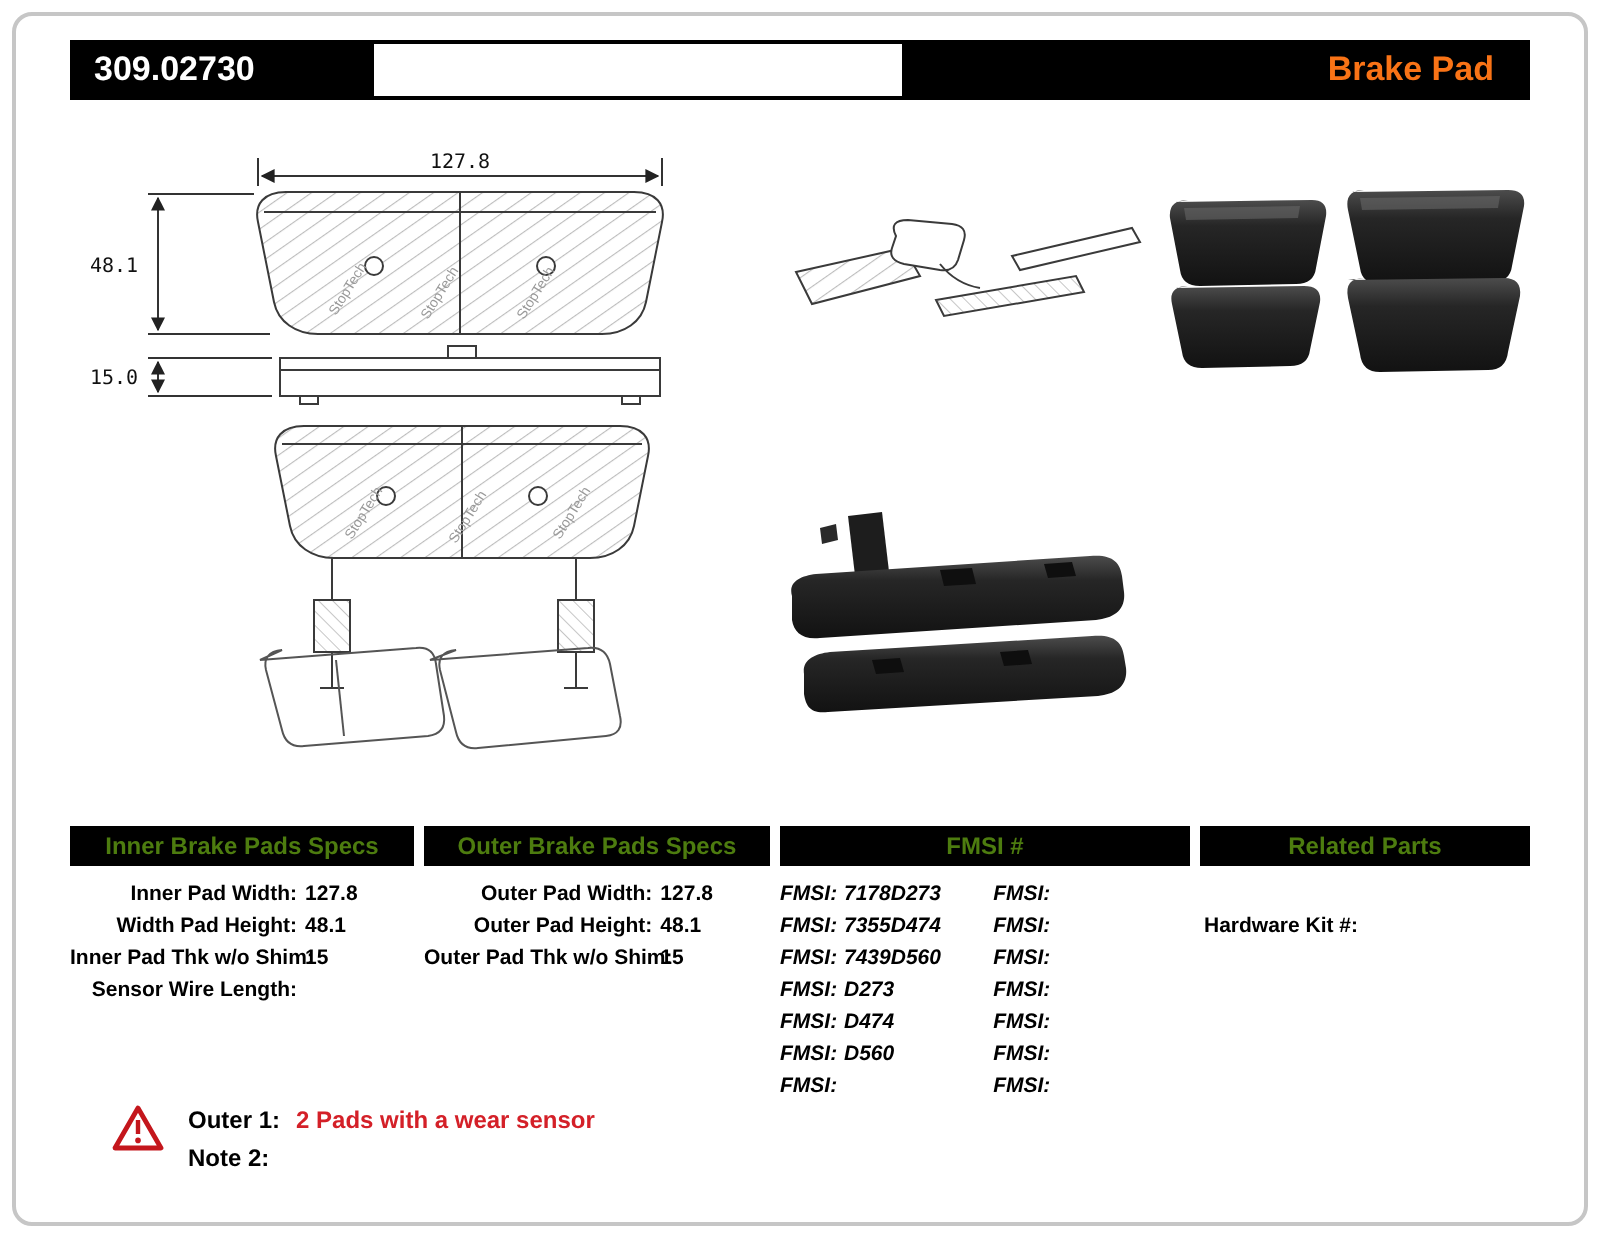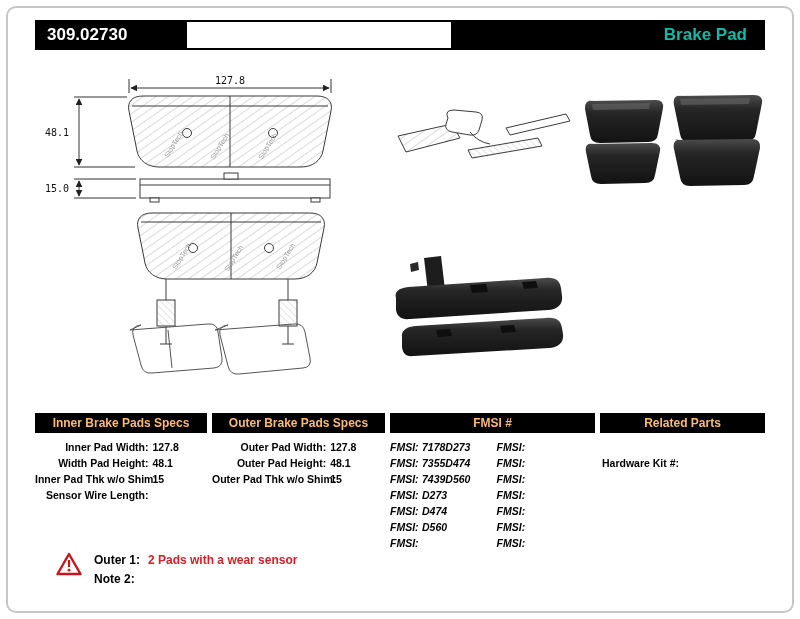--- a/index.html
+++ b/index.html
@@ -9,34 +9,34 @@
     font-family:"Liberation Sans", sans-serif; color:#000;
   }
   .frame { position:absolute; inset:6px; border:2px solid #c6c6c6; border-radius:10px; pointer-events:none; }
 
   
   .header { position:absolute; left:35px; top:20px; width:730px; height:30px;
             border-top:2px solid #000; border-bottom:2px solid #000; display:flex; }
   .hdr-left  { background:#000; color:#fff; width:152px; font-size:17px; font-weight:bold;
                line-height:26px; padding-left:12px; white-space:nowrap; }
   .hdr-spacer{ flex:1; background:#fff; }
-  .hdr-right { background:#000; color:#14b8a6; width:314px; font-size:17px; font-weight:bold;
+  .hdr-right { background:#000; color:#f97316; width:314px; font-size:17px; font-weight:bold;
                line-height:26px; text-align:right; padding-right:18px; white-space:nowrap; }
 
   
   .diagram { position:absolute; left:0; top:0; width:800px; height:619px; }
 
   
   .tables { position:absolute; left:0; top:413px; width:800px; height:140px; font-weight:bold; }
   .col { position:absolute; top:0; }
   .c1 { left:35px;  width:172px; }
   .c2 { left:212px; width:173px; }
   .c3 { left:390px; width:205px; }
   .c4 { left:600px; width:165px; }
-  .col-hdr { background:#000; color:#fdba74; font-size:12px; font-weight:bold; text-align:center;
+  .col-hdr { background:#000; color:#4d7c0f; font-size:12px; font-weight:bold; text-align:center;
              height:20px; line-height:20px; }
   .rows { padding-top:6px; }
   .srow { display:flex; font-size:10.5px; line-height:16px; white-space:nowrap; }
   .srow .lbl { width:66%; text-align:right; }
   .srow .val { padding-left:4px; text-align:left; }
   .fmsi-cols { display:flex; padding-top:6px;font-style:italic; }
   .fmsi-sub  { width:52%; }
   .fmsi-sub.right { width:48%; }
   .frow { display:flex; font-size:10.5px; line-height:16px; white-space:nowrap; }
   .frow .lbl { width:30px; }

